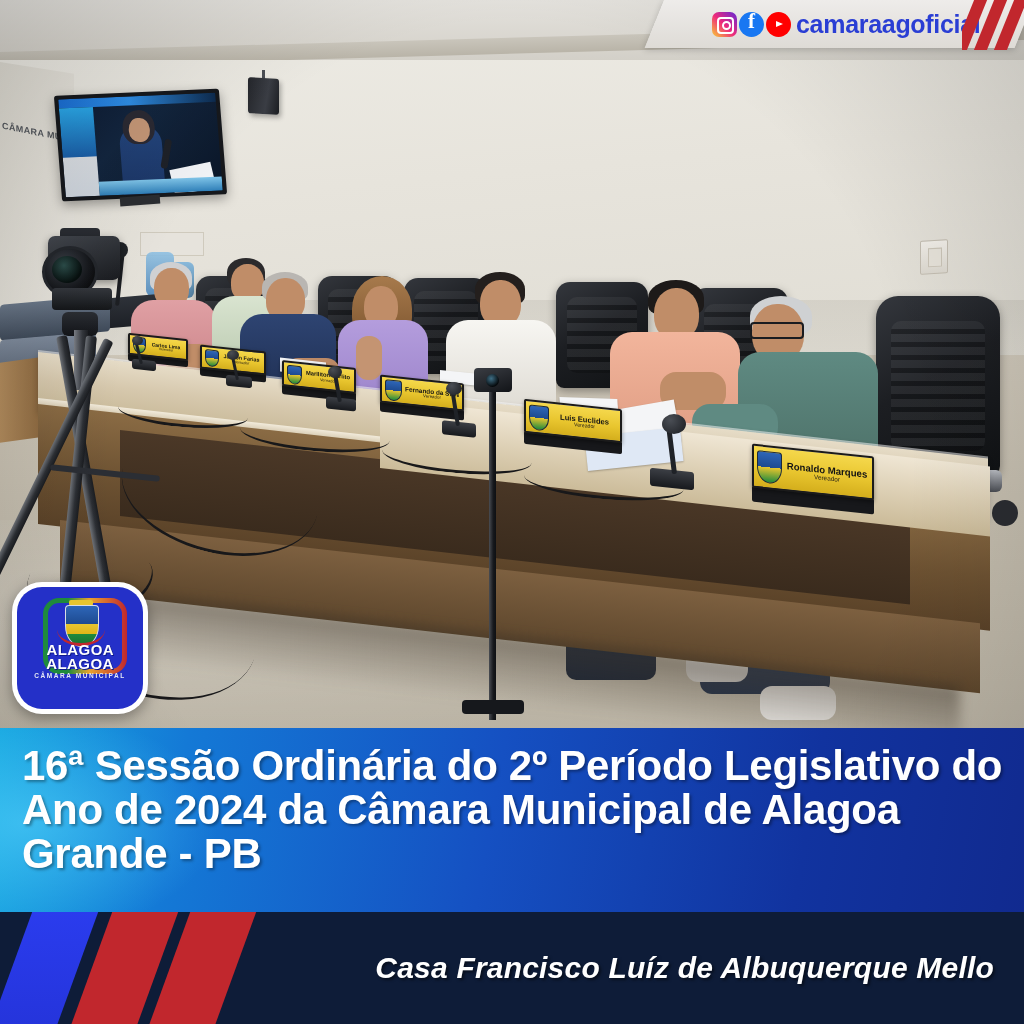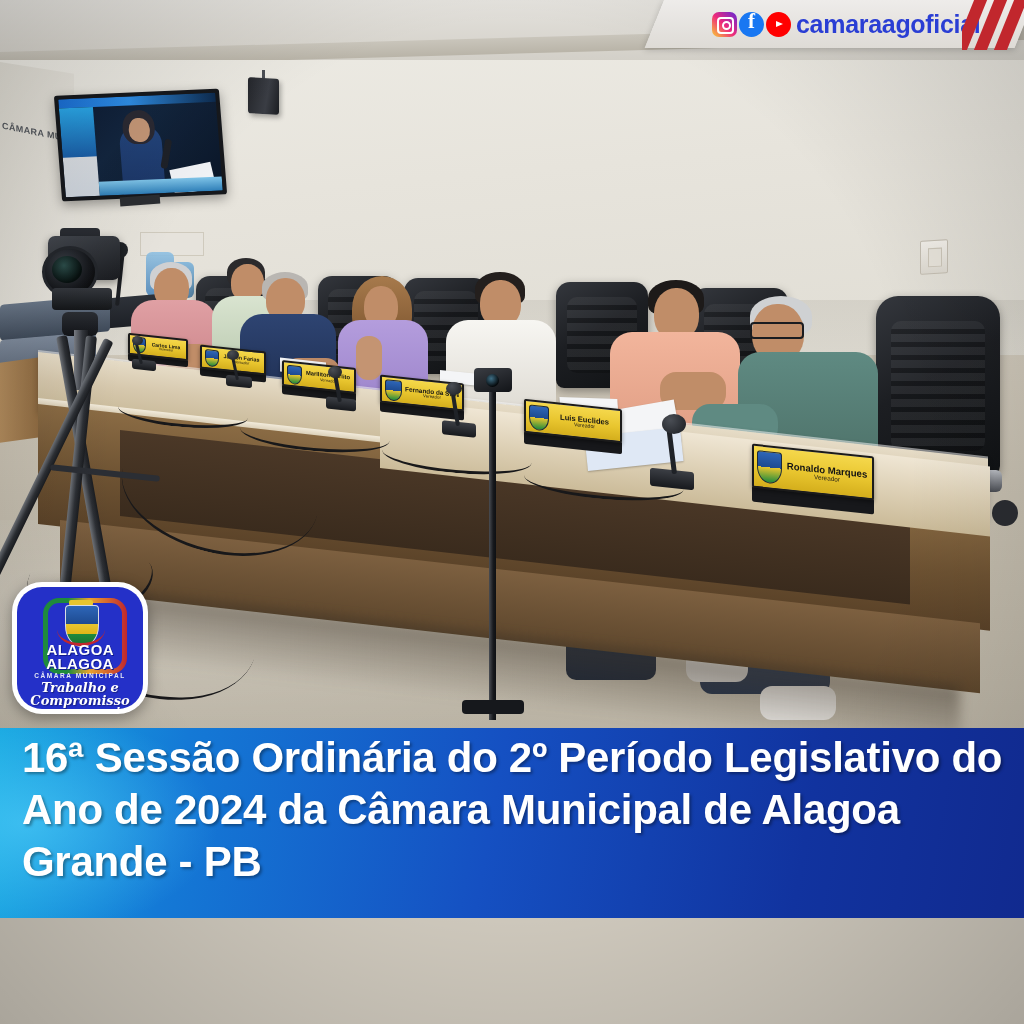--- a/index.html
+++ b/index.html
@@ -287,22 +287,22 @@
   .banner{
     position:absolute;left:0;top:728px;width:1024px;height:190px;
     background:linear-gradient(100deg,#17a7e0 0%,#1479d6 18%,#1550c2 48%,#11339f 78%,#112a8f 100%);
     overflow:hidden;
   }
   .banner-glow{
     position:absolute;left:-40px;top:-20px;width:260px;height:230px;
     background:radial-gradient(ellipse at 25% 50%,rgba(90,215,255,.55),rgba(90,215,255,0) 70%);
   }
   .banner-title{
-    position:absolute;left:22px;top:4px;width:990px;
-    color:#fff;font-weight:700;font-size:42px;line-height:52px;
+    position:absolute;left:22px;top:16px;width:990px;
+    color:#fff;font-weight:700;font-size:42px;line-height:44px;
     letter-spacing:-.3px;
     text-shadow:2px 2px 3px rgba(0,0,0,.35);
   }
 
   
   .botbar{
     position:absolute;left:0;top:912px;width:1024px;height:112px;
     background:#0e1c38;overflow:hidden;
   }
   .botbar-round{
@@ -569,26 +569,29 @@
     <div class="logo-in">
       <div class="logo-ring"></div>
       <div class="logo-crown"></div>
       <div class="logo-crest"></div>
       <div class="logo-wreath"></div>
       <div class="logo-name">
         <span>ALAGOA</span>
         <span>ALAGOA</span>
       </div>
       <div class="logo-sub">CÂMARA MUNICIPAL</div>
-      <div class="logo-tag">
-        <span class="l1">Trabalho e Compromisso</span>
-        <span class="l2">com o povo!</span>
-      </div>
     </div>
   </div>
 
   <div class="banner">
     <div class="banner-glow"></div>
     <div class="banner-title">16ª Sessão Ordinária do 2º Período Legislativo do Ano de 2024 da Câmara Municipal de Alagoa Grande - PB</div>
   </div>
 
+  <div class="botbar">
+    <div class="botbar-round"></div>
+    <div class="bstripe bs-blue"></div>
+    <div class="bstripe bs-red1"></div>
+    <div class="bstripe bs-red2"></div>
+    <div class="bot-text">Casa Francisco Luíz de Albuquerque Mello</div>
+  </div>
 
 </div>
 
 </body></html>

